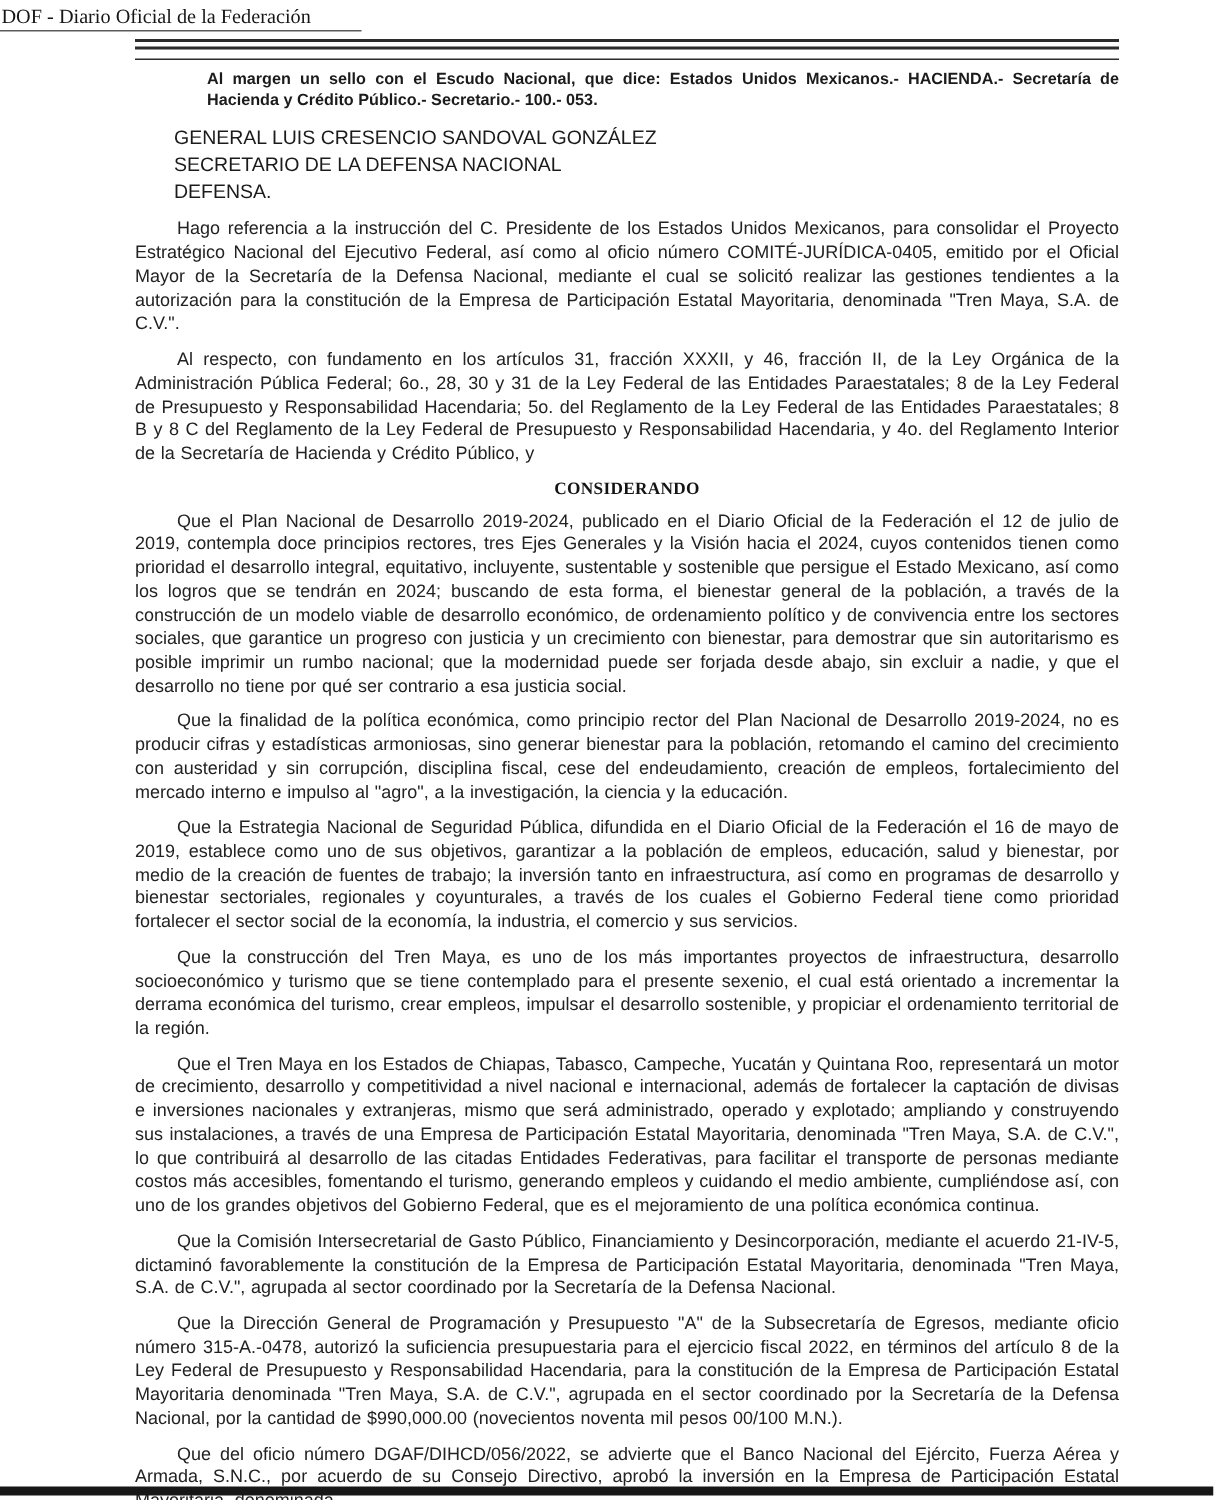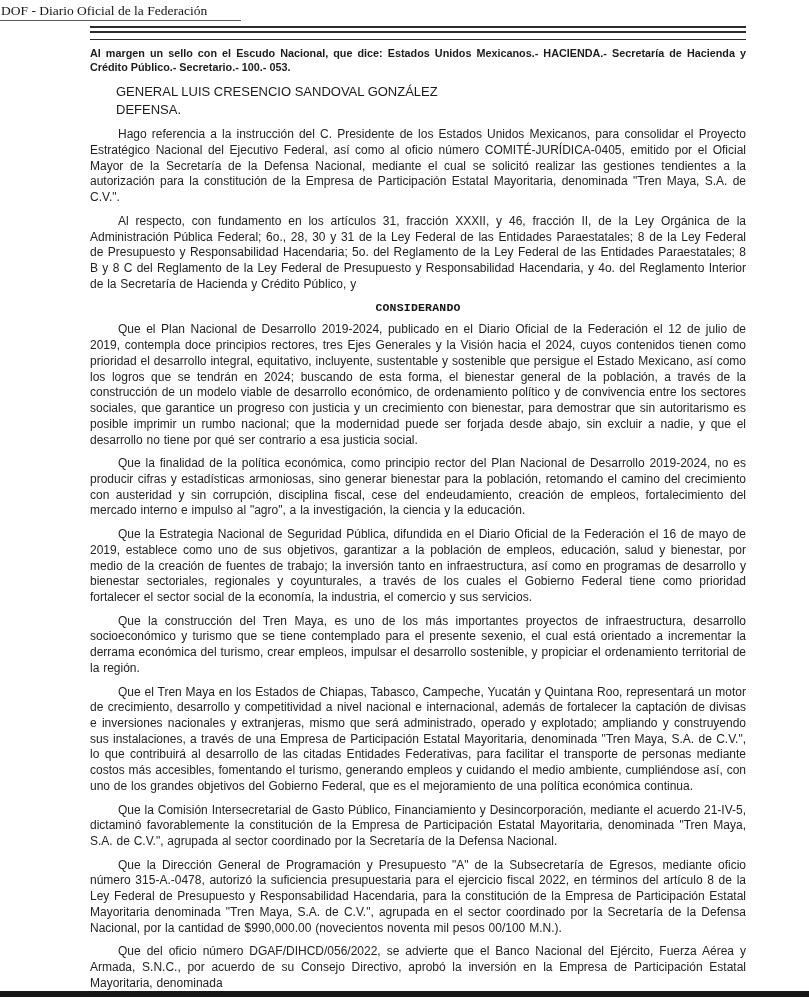--- a/index.html
+++ b/index.html
@@ -64,20 +64,21 @@
     border-top: 1.5px solid #2c2c2c;
   }
 
   .margin-seal {
     font-weight: bold;
     font-size: 10.8px;
     line-height: 1.34;
     text-align: justify;
     margin-top: 6px;
     color: #1b1b1b;
+    margin-left: 48px;
   }
 
   .addressee {
     margin: 8px 0 0 26px;
     font-weight: normal;
     font-size: 13px;
     line-height: 1.4;
     color: #1b1b1b;
   }
   .addressee div { white-space: nowrap; }
@@ -87,21 +88,21 @@
     line-height: 1.31;
     text-align: justify;
     text-indent: 28px;
     margin: 8px 0 0 0;
     color: #222222;
     word-spacing: 0.5px;
   }
 
   .considerando-heading {
     text-align: center;
-    font-family: Liberation Mono, monospace;
+    font-family: Liberation Serif, serif;
     font-weight: bold;
     font-size: 11.5px;
     margin-top: 9px;
     color: #141414;
     letter-spacing: 0.2px;
   }
 
   .bottom-bar {
     position: absolute;
     left: 0;
@@ -123,20 +124,21 @@
 
 
 
   <div class="double-rule"></div>
   <div class="single-rule"></div>
 
   <div class="margin-seal">Al margen un sello con el Escudo Nacional, que dice: Estados Unidos Mexicanos.- HACIENDA.- Secretaría de Hacienda y Crédito Público.- Secretario.- 100.- 053.</div>
 
   <div class="addressee">
     <div>GENERAL LUIS CRESENCIO SANDOVAL GONZÁLEZ</div>
+    <div>SECRETARIO DE LA DEFENSA NACIONAL</div>
     <div>DEFENSA.</div>
   </div>
 
   <p class="body-par">Hago referencia a la instrucción del C. Presidente de los Estados Unidos Mexicanos, para consolidar el Proyecto Estratégico Nacional del Ejecutivo Federal, así como al oficio número COMITÉ-JURÍDICA-0405, emitido por el Oficial Mayor de la Secretaría de la Defensa Nacional, mediante el cual se solicitó realizar las gestiones tendientes a la autorización para la constitución de la Empresa de Participación Estatal Mayoritaria, denominada "Tren Maya, S.A. de C.V.".</p>
   <p class="body-par">Al respecto, con fundamento en los artículos 31, fracción XXXII, y 46, fracción II, de la Ley Orgánica de la Administración Pública Federal; 6o., 28, 30 y 31 de la Ley Federal de las Entidades Paraestatales; 8 de la Ley Federal de Presupuesto y Responsabilidad Hacendaria; 5o. del Reglamento de la Ley Federal de las Entidades Paraestatales; 8 B y 8 C del Reglamento de la Ley Federal de Presupuesto y Responsabilidad Hacendaria, y 4o. del Reglamento Interior de la Secretaría de Hacienda y Crédito Público, y</p>
 
   <div class="considerando-heading">CONSIDERANDO</div>
 
   <p class="body-par">Que el Plan Nacional de Desarrollo 2019-2024, publicado en el Diario Oficial de la Federación el 12 de julio de 2019, contempla doce principios rectores, tres Ejes Generales y la Visión hacia el 2024, cuyos contenidos tienen como prioridad el desarrollo integral, equitativo, incluyente, sustentable y sostenible que persigue el Estado Mexicano, así como los logros que se tendrán en 2024; buscando de esta forma, el bienestar general de la población, a través de la construcción de un modelo viable de desarrollo económico, de ordenamiento político y de convivencia entre los sectores sociales, que garantice un progreso con justicia y un crecimiento con bienestar, para demostrar que sin autoritarismo es posible imprimir un rumbo nacional; que la modernidad puede ser forjada desde abajo, sin excluir a nadie, y que el desarrollo no tiene por qué ser contrario a esa justicia social.</p>
   <p class="body-par">Que la finalidad de la política económica, como principio rector del Plan Nacional de Desarrollo 2019-2024, no es producir cifras y estadísticas armoniosas, sino generar bienestar para la población, retomando el camino del crecimiento con austeridad y sin corrupción, disciplina fiscal, cese del endeudamiento, creación de empleos, fortalecimiento del mercado interno e impulso al "agro", a la investigación, la ciencia y la educación.</p>

